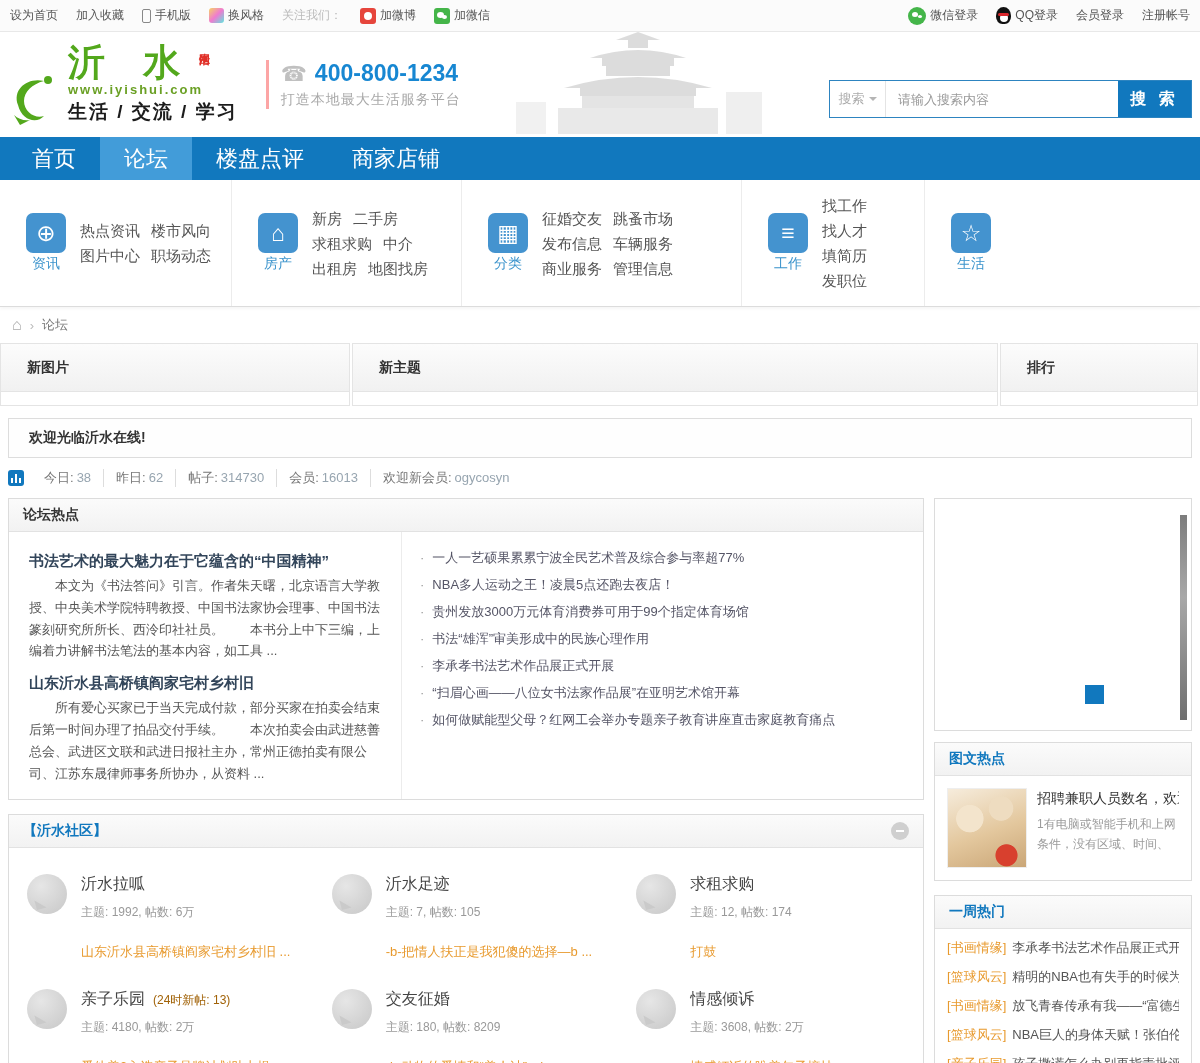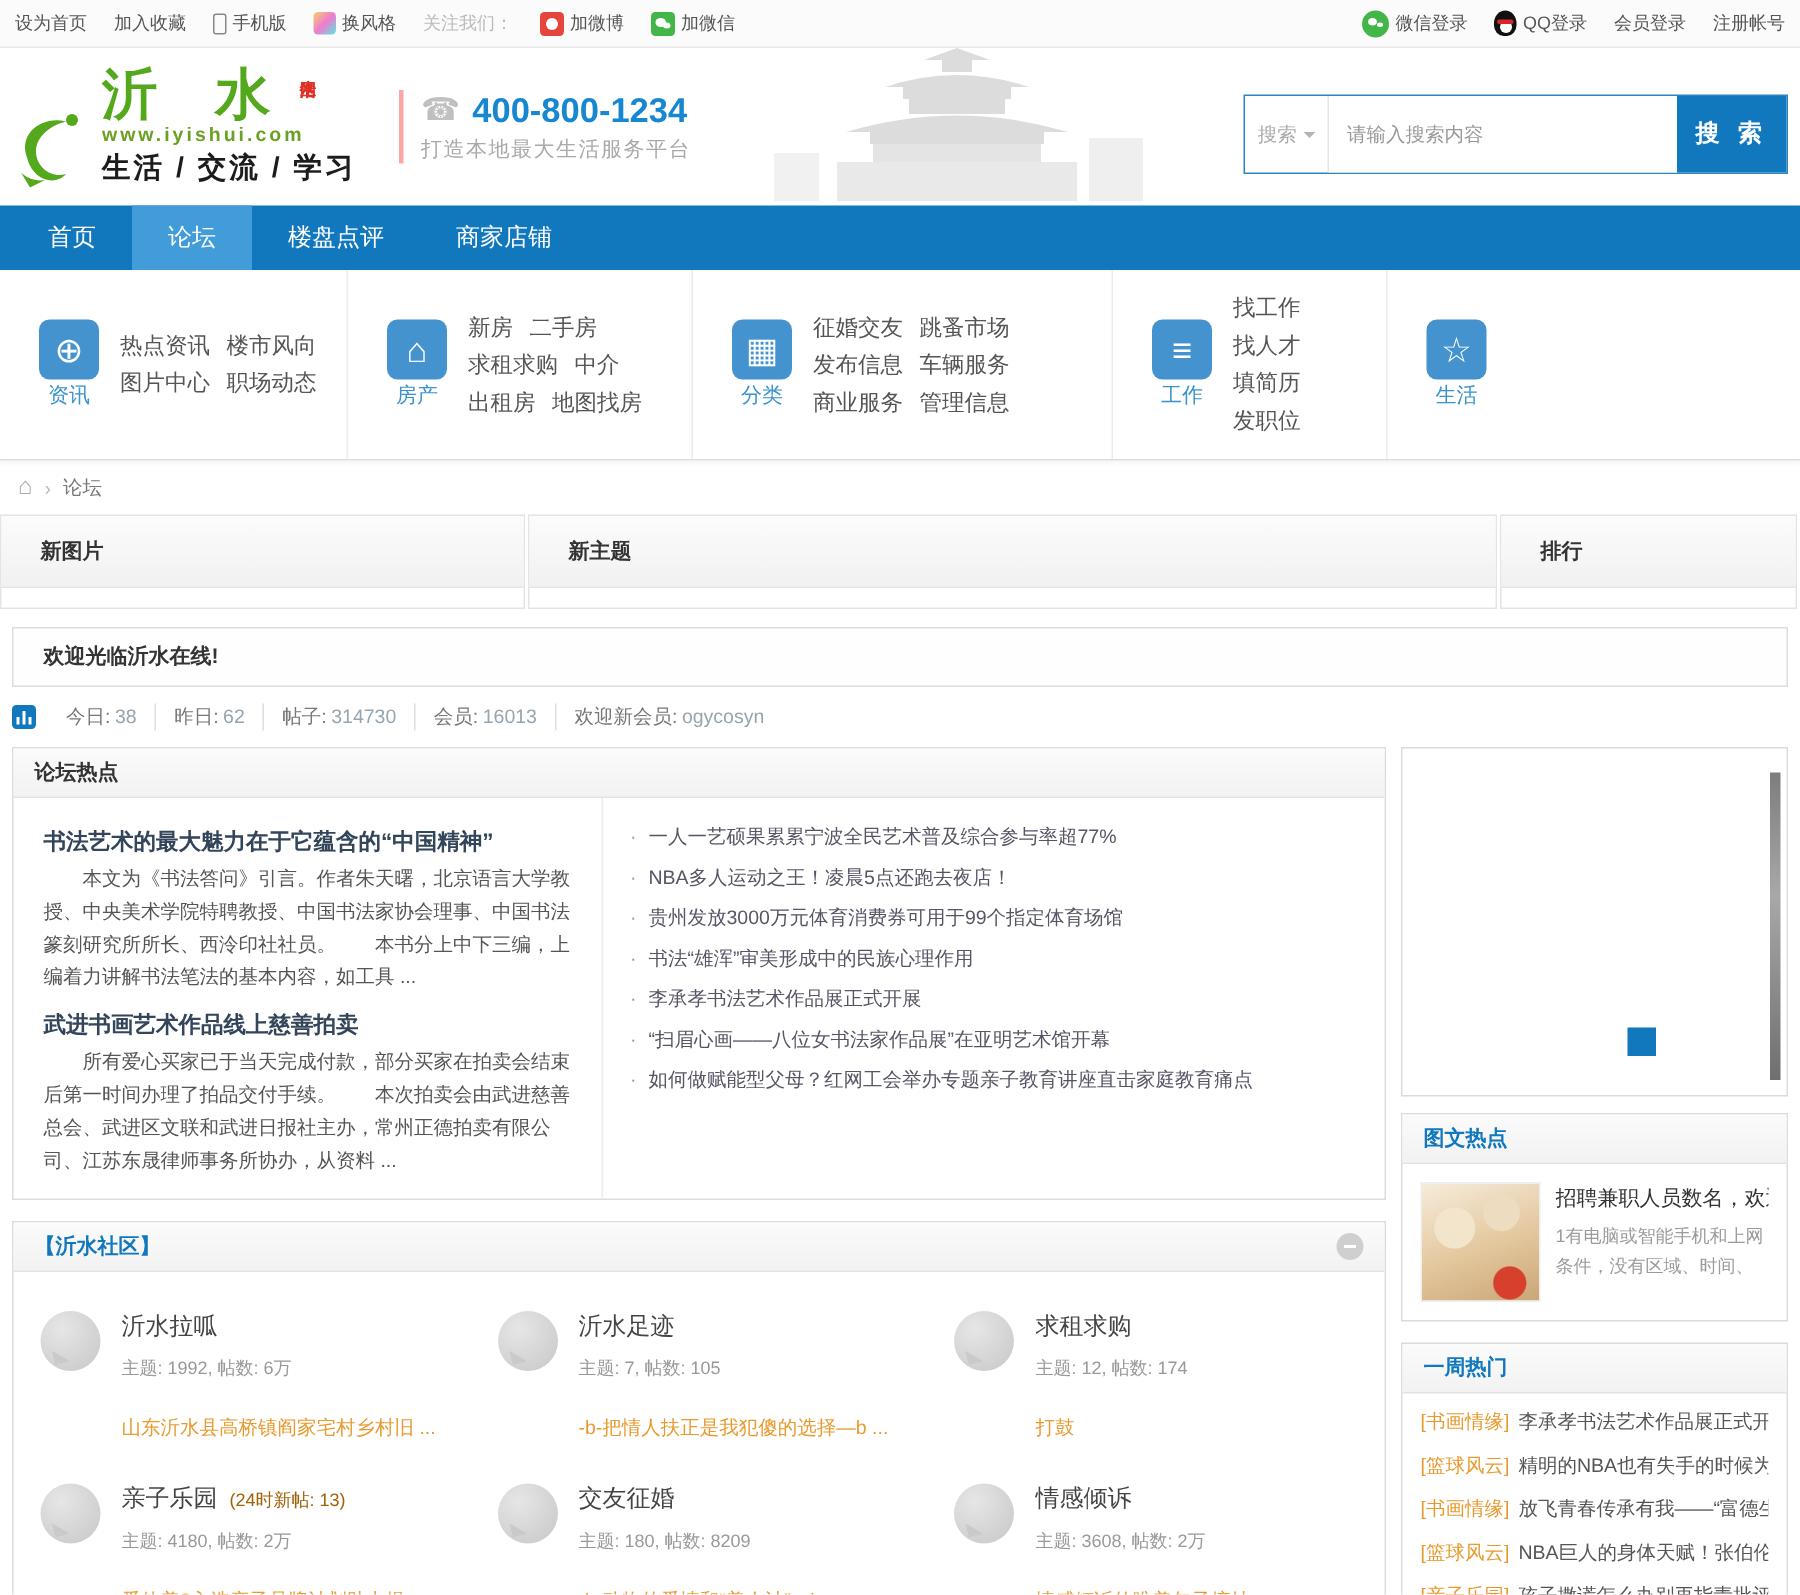--- a/index.html
+++ b/index.html
@@ -35,32 +35,32 @@
   .logo-row{display:flex;align-items:flex-start;gap:4px;}
   .logo-name{font-size:37px;font-weight:bold;color:#53a81c;letter-spacing:14px;line-height:1;}
   .logo-tag{writing-mode:vertical-rl;font-size:11px;color:#e03028;font-weight:bold;letter-spacing:1px;line-height:1.1;}
   .logo-url{font-size:13px;font-weight:bold;color:#6aa024;letter-spacing:2px;margin:1px 0 2px;}
   .logo-slogan{font-size:19px;font-weight:bold;color:#1c1c1c;letter-spacing:2px;}
   .phone-blk{margin-left:28px;padding-left:12px;border-left:3px solid #fca5a5;z-index:2;}
   .phone-row{display:flex;align-items:center;gap:8px;}
   .ic-call::before{content:"☎";font-size:21px;color:#c0c0c0;}
   .phone-num{font-size:23px;font-weight:bold;color:#1787d2;}
   .phone-sub{font-size:14px;color:#a9a9a9;margin-top:4px;letter-spacing:1px;}
-  .search{position:absolute;right:8px;top:31px;display:flex;height:53px;border:1px solid #2d84c0;background:#fff;z-index:3;}
+  .search{position:absolute;right:8px;top:48px;display:flex;height:38px;border:1px solid #2d84c0;background:#fff;z-index:3;}
   .search-sel{width:56px;display:flex;align-items:center;justify-content:center;gap:4px;color:#aaa;font-size:13px;
     border-right:1px solid #e4e4e4;cursor:pointer;}
   .search-sel::after{content:"";width:0;height:0;border:4px solid transparent;border-top-color:#b5b5b5;margin-top:4px;}
   .search-input{border:0;outline:none;width:232px;padding:0 12px;font-size:13px;color:#333;}
   .search-input::placeholder{color:#999;}
   .search-btn{width:73px;border:0;background:#1178be;color:#fff;font-size:16px;font-weight:bold;cursor:pointer;
     font-family:inherit;letter-spacing:4px;}
 
   
   .nav{height:43px;background:#1178be;display:flex;padding-left:8px;}
-  .nav-item{padding:0 24px;line-height:43px;color:#fff;font-size:16px;cursor:pointer;}
+  .nav-item{padding:0 24px;line-height:43px;color:#fff;font-size:22px;cursor:pointer;}
   .nav-item.active{background:#429cd9;}
 
   
   .cats{display:flex;border-bottom:1px solid #dcdcdc;box-shadow:0 2px 3px rgba(0,0,0,.04);}
   .cat{display:flex;align-items:center;padding:13px 0 13px 26px;border-right:1px solid #ececec;}
   .cat:nth-child(1){width:232px;}.cat:nth-child(2){width:230px;}.cat:nth-child(3){width:280px;}
   .cat:nth-child(4){width:183px;}.cat:nth-child(5){width:275px;border-right:0;}
   .cat-left{display:flex;flex-direction:column;align-items:center;margin-right:14px;cursor:pointer;}
   .cat-ic{width:40px;height:40px;border-radius:7px;background:#4493cf;color:#fff;font-size:23px;line-height:40px;text-align:center;}
   .g-globe::before{content:"⊕";} .g-home::before{content:"⌂";} .g-grid::before{content:"▦";}
@@ -346,21 +346,21 @@
       <div class="box-head">
         <span>论坛热点</span>
       </div>
       <div class="hs-body">
         <div class="hs-left">
           <div class="hs-art">
             <div class="hs-title">书法艺术的最大魅力在于它蕴含的“中国精神”</div>
             <div class="hs-excerpt">本文为《书法答问》引言。作者朱天曙，北京语言大学教授、中央美术学院特聘教授、中国书法家协会理事、中国书法篆刻研究所所长、西泠印社社员。　　本书分上中下三编，上编着力讲解书法笔法的基本内容，如工具 ...</div>
           </div>
           <div class="hs-art">
-            <div class="hs-title">武进书画艺术作品线上慈善拍卖</div>
+            <div class="hs-title">山东沂水县高桥镇阎家宅村乡村旧</div>
             <div class="hs-excerpt">所有爱心买家已于当天完成付款，部分买家在拍卖会结束后第一时间办理了拍品交付手续。　　本次拍卖会由武进慈善总会、武进区文联和武进日报社主办，常州正德拍卖有限公司、江苏东晟律师事务所协办，从资料 ...</div>
           </div>
         </div>
         <ul class="hs-list hs-right">
           <li>一人一艺硕果累累宁波全民艺术普及综合参与率超77%</li>
           <li>NBA多人运动之王！凌晨5点还跑去夜店！</li>
           <li>贵州发放3000万元体育消费券可用于99个指定体育场馆</li>
           <li>书法“雄浑”审美形成中的民族心理作用</li>
           <li>李承孝书法艺术作品展正式开展</li>
           <li>“扫眉心画——八位女书法家作品展”在亚明艺术馆开幕</li>

